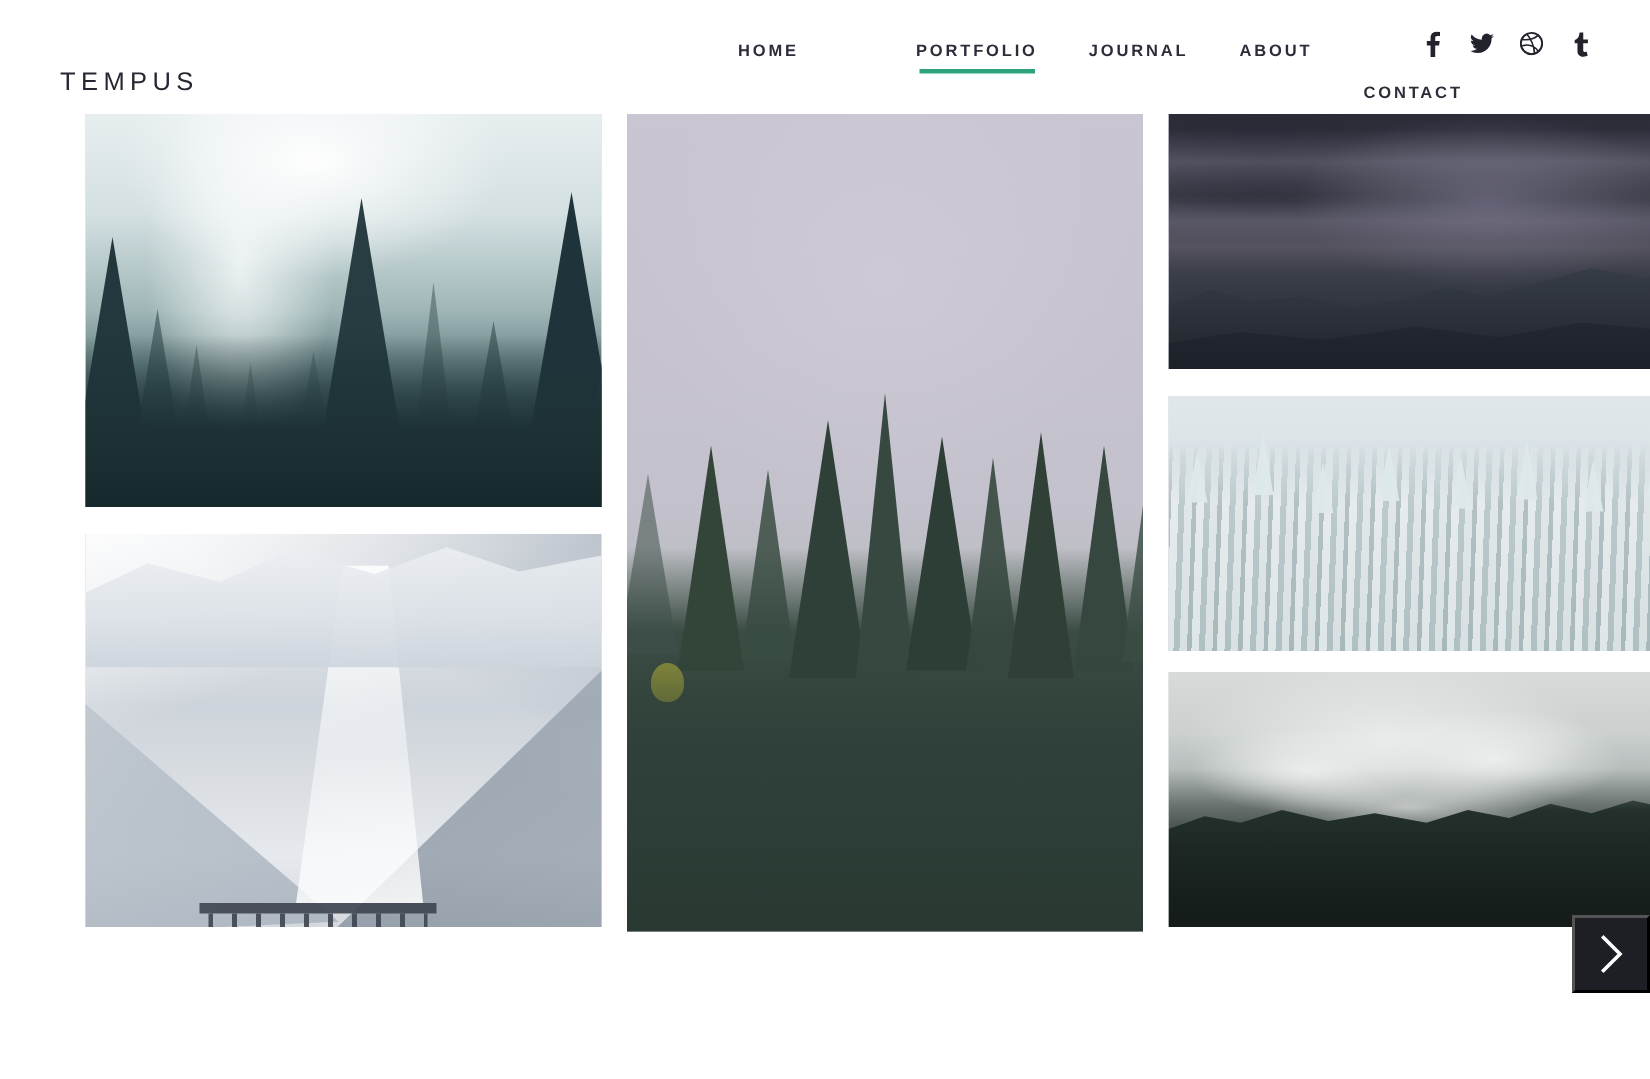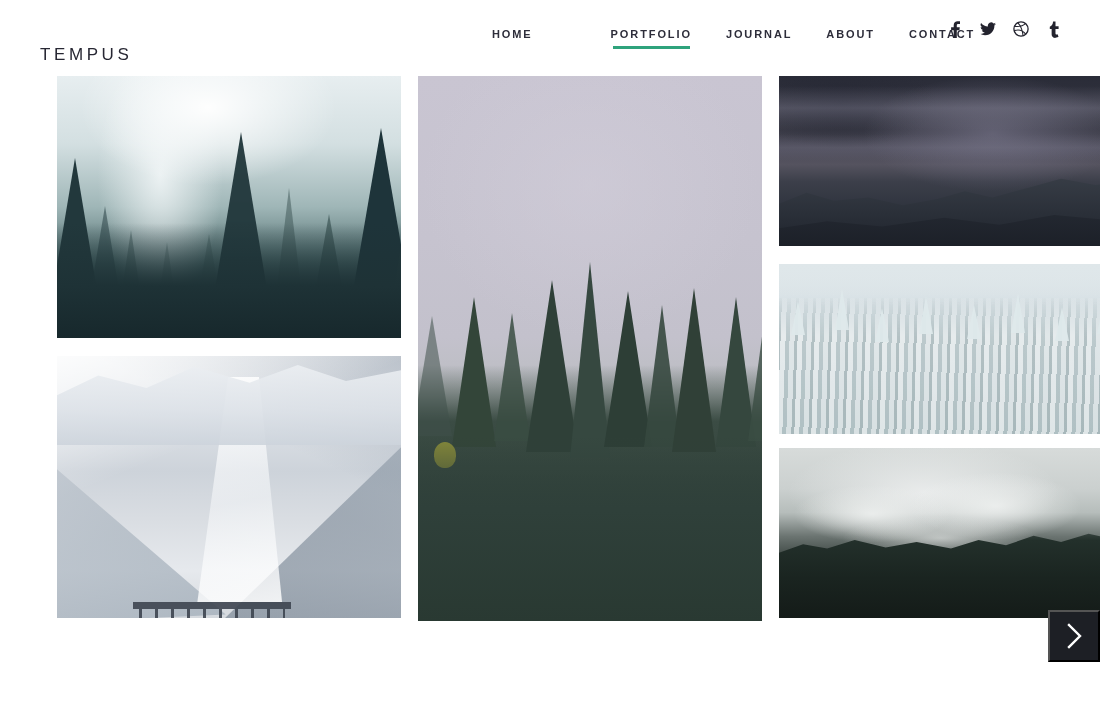--- a/index.html
+++ b/index.html
@@ -36,21 +36,21 @@
   .nav-item {
     position: relative;
     font-size: 11px; letter-spacing: 1.9px;
     color: #2d2d3a; text-decoration: none;
     font-weight: 600;
     padding: 0 0 9px 0;
     margin-right: 34px;
     white-space: nowrap;
     cursor: pointer;
   }
-  .nav-item:last-child { margin-right: 0; }
+  .nav-item:last-child { margin-right: 0; margin-top: 28px; }
   .nav-item.active { color: #2d2d3a; margin-left: 44px; }
   .nav-item.active::after {
     content: "";
     position: absolute;
     left: 2px; right: 2px; bottom: 0;
     height: 3px;
     background: var(--accent, #2fa37c);
   }
 
   .social {

